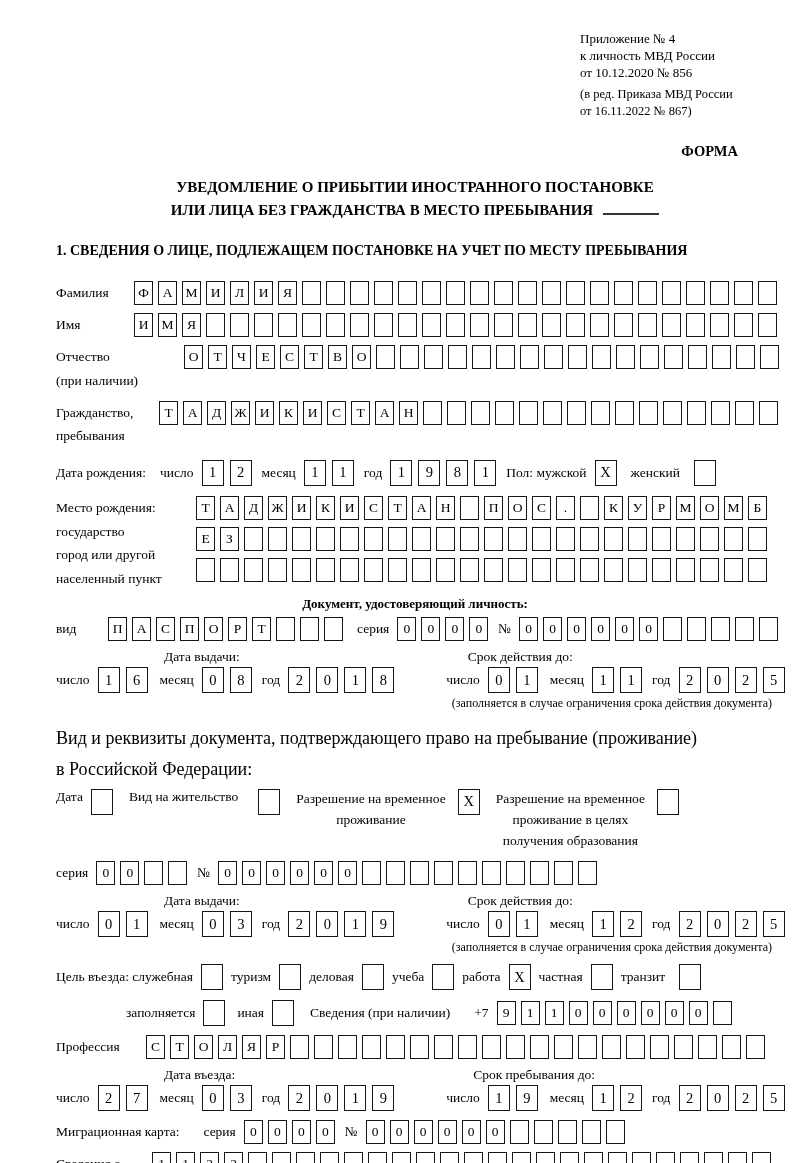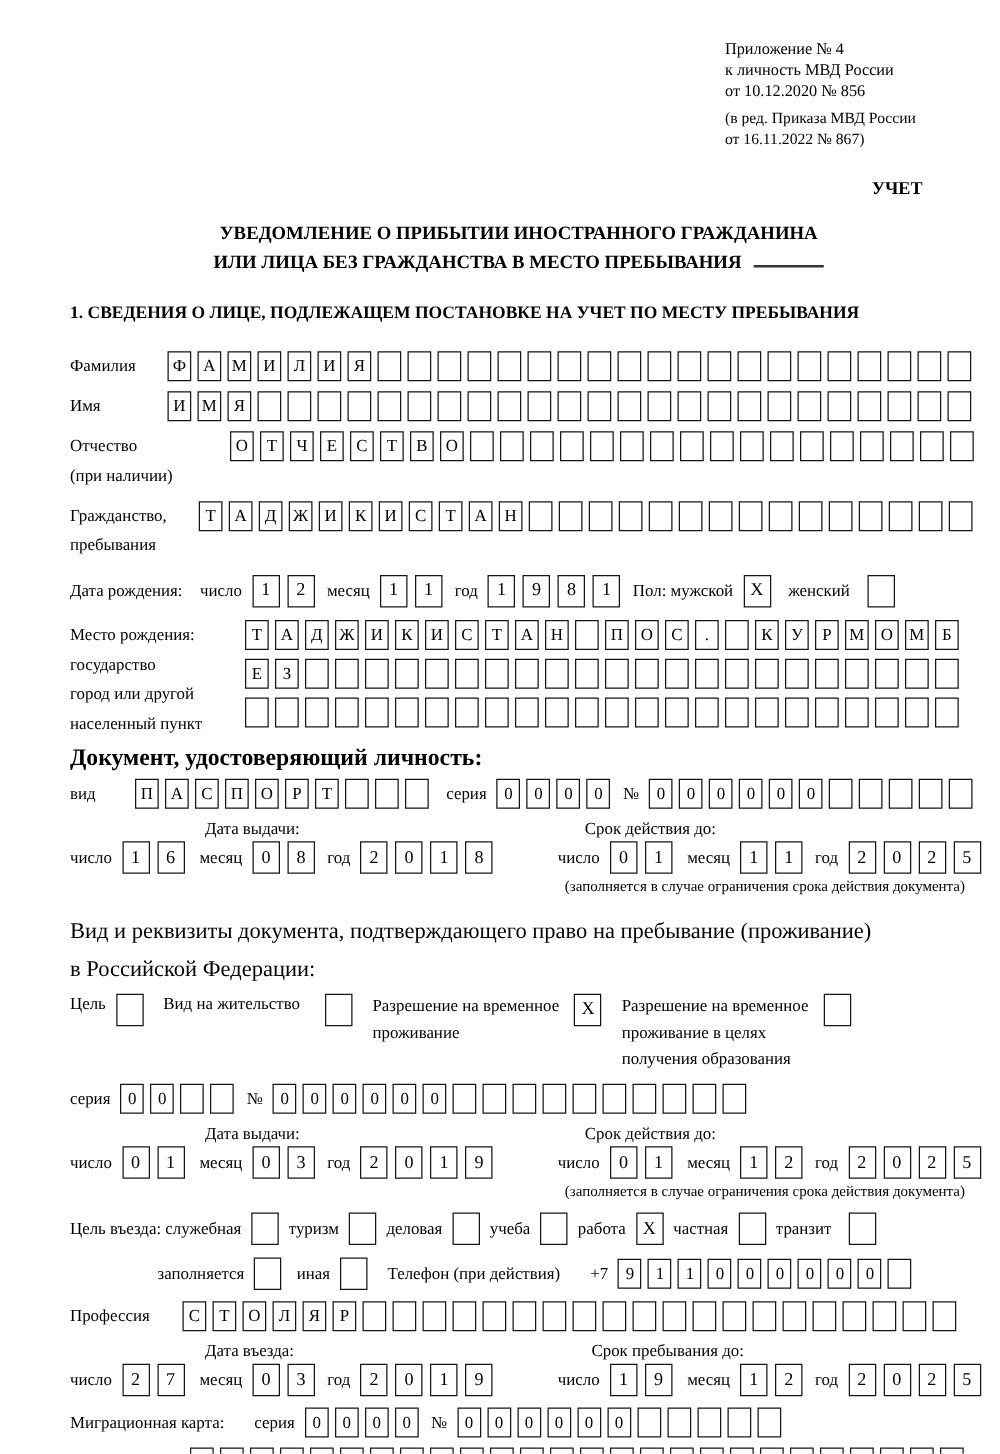--- a/index.html
+++ b/index.html
@@ -42,50 +42,50 @@
   .lbl-block span { display: block; }
 
   .w70 { width: 70px; } .w95 { width: 95px; } .w120 { width: 120px; }
   .w132 { width: 132px; } .w88 { width: 88px; }
 
   .ml6 { margin-left: 6px; } .ml8 { margin-left: 8px; } .ml10 { margin-left: 10px; }
   .ml12 { margin-left: 12px; } .ml14 { margin-left: 14px; } .ml16 { margin-left: 16px; } .ml70 { margin-left: 70px; }
 
   .box-col .row { margin-top: 0; margin-bottom: 7px; }
 
-  .center-bold { text-align: left; font-weight: bold; font-size: 19px; margin-top: 6px; font-family: Liberation Serif, serif; }
+  .center-bold { text-align: center; font-weight: bold; font-size: 13px; margin-top: 6px; font-family: Liberation Serif, serif; }
 
   .date-labels { display: flex; margin-top: 8px; font-size: 13.5px; }
   .date-row { display: flex; align-items: center; margin-top: 2px; }
   .note { text-align: right; font-size: 12px; margin-top: 3px; padding-right: 2px; }
 
   .para { margin-top: 12px; line-height: 1.7; font-size: 18px; }
 
   .cb-group { display: flex; align-items: flex-start; margin-top: 4px; }
-  .cb-label-center { line-height: 1.55; }
+  .cb-label-center { text-align: center; line-height: 1.55; }
 </style>
 </head>
 <body>
 
 <div class="page">
 
   <div class="appendix">
     <span class="line">Приложение № 4</span>
     <span class="line">к личность МВД России</span>
     <span class="line">от 10.12.2020 № 856</span>
     <div class="amend">
       <span class="line">(в ред. Приказа МВД России</span>
       <span class="line">от 16.11.2022 № 867)</span>
     </div>
   </div>
 
-  <div class="form-label">УЧЕТ</div>
+  <div class="form-label">ФОРМА</div>
 
   <div class="title">
-    <div>УВЕДОМЛЕНИЕ О ПРИБЫТИИ ИНОСТРАННОГО ГРАЖДАНИНА</div>
+    <div>УВЕДОМЛЕНИЕ О ПРИБЫТИИ ИНОСТРАННОГО ПОСТАНОВКЕ</div>
     <div><span>ИЛИ ЛИЦА БЕЗ ГРАЖДАНСТВА В МЕСТО ПРЕБЫВАНИЯ</span><span class="blank-line"></span></div>
   </div>
 
   <div class="sec-heading">1. СВЕДЕНИЯ О ЛИЦЕ, ПОДЛЕЖАЩЕМ ПОСТАНОВКЕ НА УЧЕТ ПО МЕСТУ ПРЕБЫВАНИЯ</div>
 
   <div class="row" style="margin-top:22px">
     <span class="lbl w70">Фамилия</span>
     <span class="cells">
         <span class="cell">Ф</span>
         <span class="cell">А</span>
@@ -425,21 +425,21 @@
   </div>
 
   <div class="note">(заполняется в случае ограничения срока действия документа)</div>
 
   <div class="para">
     <div>Вид и реквизиты документа, подтверждающего право на пребывание (проживание)</div>
     <div>в Российской Федерации:</div>
   </div>
 
   <div class="cb-group">
-    <span class="lbl">Цель</span>
+    <span class="lbl">Дата</span>
     <span class="cells lg">
         <span class="cell"></span>
       </span>
     <span class="lbl ml16">Вид на жительство</span>
     <span class="cells lg ml12">
         <span class="cell"></span>
       </span>
     <span class="cb-label-center ml16">
       <span style="display:block">Разрешение на временное</span>
       <span style="display:block">проживание</span>
@@ -563,21 +563,21 @@
 
   <div class="row" style="margin-top:10px">
     <span class="lbl ml70">заполняется</span>
     <span class="cells lg">
         <span class="cell"></span>
       </span>
     <span class="lbl ml12">иная</span>
     <span class="cells lg">
         <span class="cell"></span>
       </span>
-    <span class="lbl ml16">Телефон (при действия)</span>
+    <span class="lbl ml16">Сведения (при наличии)</span>
     <span class="lbl ml16">+7</span>
     <span class="cells">
         <span class="cell">9</span>
         <span class="cell">1</span>
         <span class="cell">1</span>
         <span class="cell">0</span>
         <span class="cell">0</span>
         <span class="cell">0</span>
         <span class="cell">0</span>
         <span class="cell">0</span>

